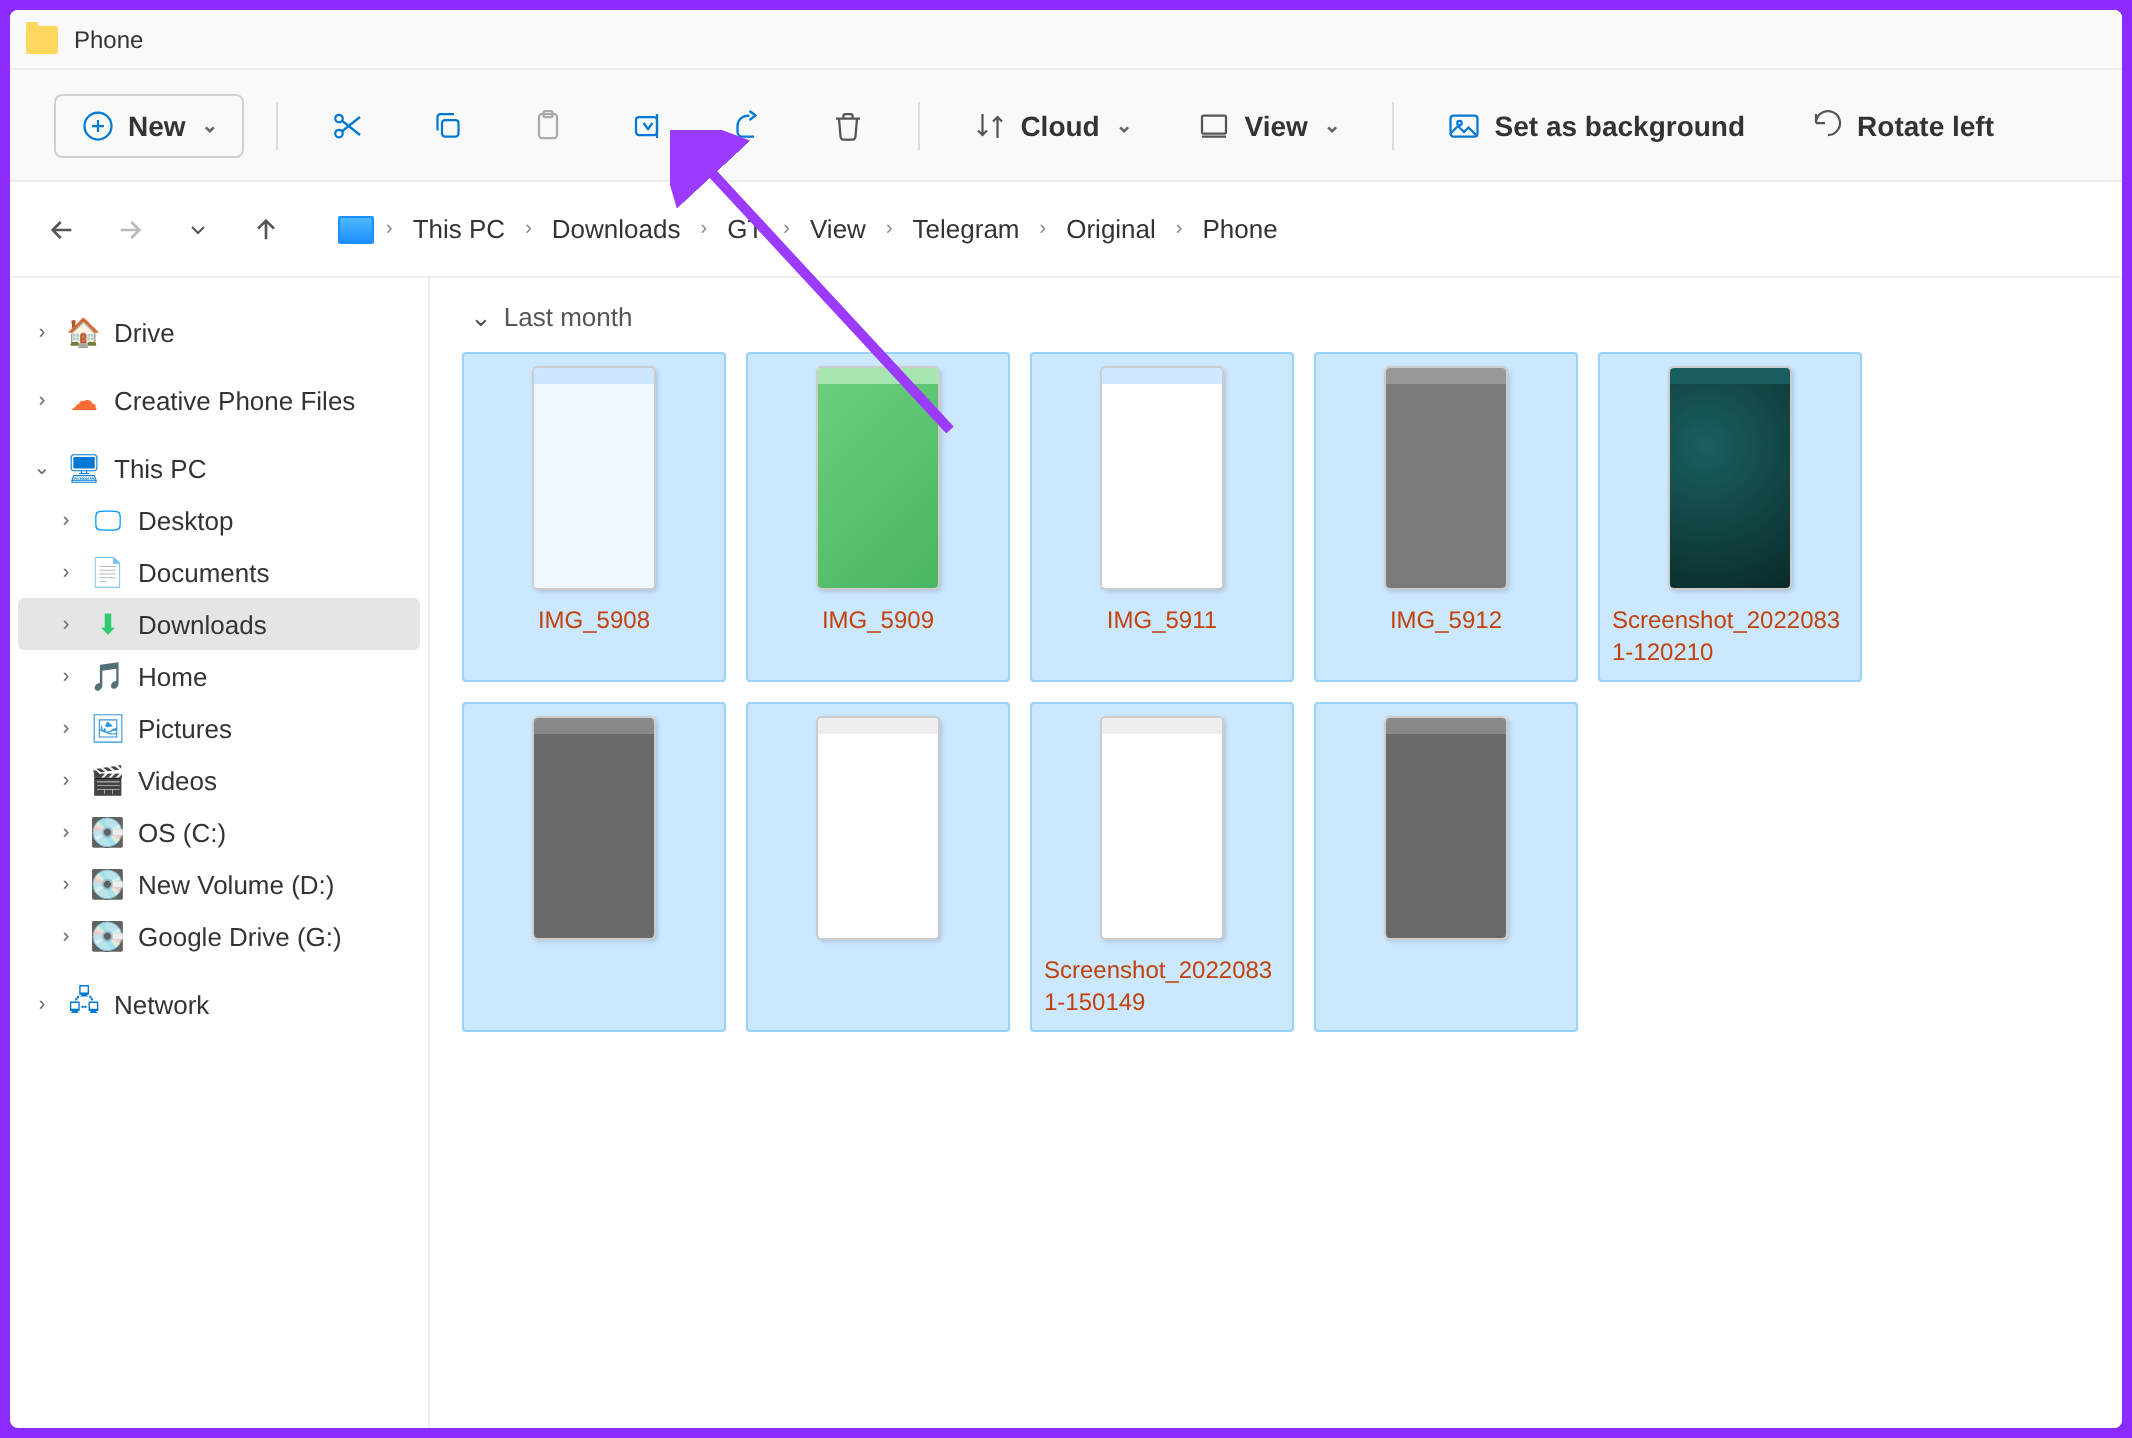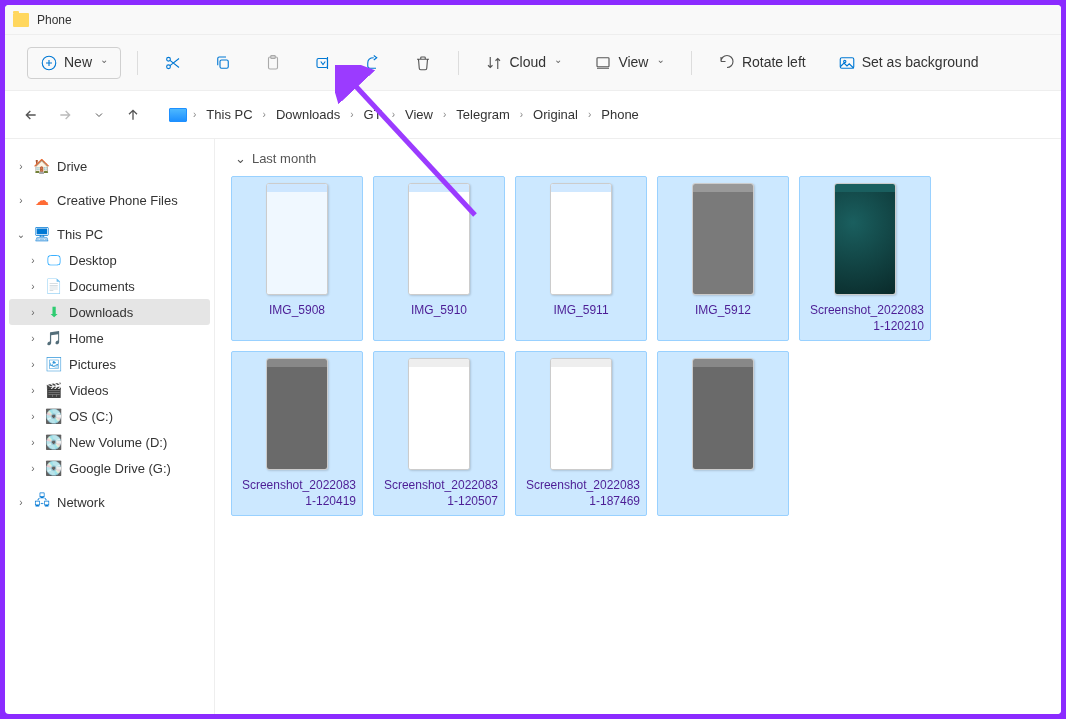--- a/index.html
+++ b/index.html
@@ -7,21 +7,21 @@
 .window { background: #fff; width: 100%; height: 100%; display: flex; flex-direction: column; border-radius: 4px; overflow: hidden; }
 
 
 .titlebar { background: #f9f9f9; height: 30px; display: flex; align-items: center; padding: 0 8px; gap: 8px; border-bottom: 1px solid #eee; }
 .folder-icon-sm { width: 16px; height: 14px; background: #ffd75e; border-radius: 1px; position: relative; }
 .folder-icon-sm::before { content: ""; position: absolute; top: -2px; left: 0; width: 6px; height: 2px; background: #ffd75e; border-radius: 1px 1px 0 0; }
 .title-text { font-size: 12px; color: #333; }
 
 
 .toolbar { background: #f9f9f9; height: 56px; display: flex; align-items: center; padding: 0 22px; gap: 12px; border-bottom: 1px solid #eee; }
-.toolbar-btn { display: flex; gap: 6px; padding: 6px 10px; border: none; background: transparent; font-size: 14px; color: #333; cursor: pointer; border-radius: 4px; }
+.toolbar-btn { display: flex; align-items: center; gap: 6px; padding: 6px 10px; border: none; background: transparent; font-size: 14px; color: #333; cursor: pointer; border-radius: 4px; font-weight: bold; }
 .new-btn { border: 1px solid #d0d0d0; border-radius: 4px; padding: 6px 12px; }
 .toolbar-divider { width: 1px; height: 24px; background: #ddd; margin: 0 4px; }
 .toolbar-icon { width: 18px; height: 18px; display: flex; align-items: center; justify-content: center; color: #0078d4; }
 .toolbar-icon svg { width: 18px; height: 18px; }
 .chev { font-size: 10px; color: #666; margin-left: 2px; }
 
 
 .navrow { height: 48px; display: flex; align-items: center; padding: 0 16px; gap: 14px; border-bottom: 1px solid #eee; }
 .nav-arrow { width: 20px; height: 20px; display: flex; align-items: center; justify-content: center; color: #555; cursor: pointer; }
 .nav-arrow.disabled { color: #bbb; }
@@ -41,21 +41,21 @@
 .spacer-sm { height: 8px; }
 
 
 .content { flex: 1; padding: 12px 16px; overflow-y: auto; background: #fff; }
 .group-header { display: flex; align-items: center; gap: 6px; font-size: 13px; color: #555; margin-bottom: 10px; margin-left: 4px; }
 .grid { display: flex; flex-wrap: wrap; gap: 10px; }
 .file-item { width: 132px; padding: 6px; background: #cce8ff; border: 1px solid #99d1ff; border-radius: 2px; display: flex; flex-direction: column; align-items: center; cursor: pointer; }
 .thumb { width: 62px; height: 112px; background: #fff; border: 1px solid #ccc; border-radius: 3px; box-shadow: 1px 1px 2px rgba(0,0,0,0.15); display: flex; flex-direction: column; overflow: hidden; }
 .thumb .th-bar { height: 8px; background: #d0e8ff; }
 .thumb .th-body { flex: 1; }
-.file-label { font-size: 12px; color: #4c1d95; text-align: right; margin-top: 8px; line-height: 1.3; word-break: break-word; max-height: 32px; overflow: hidden; }
+.file-label { font-size: 12px; color: #c2410c; text-align: left; margin-top: 8px; line-height: 1.3; word-break: break-word; max-height: 32px; overflow: hidden; }
 
 
 .annotation-arrow { position: absolute; pointer-events: none; }
 
 
 .i-home { color: #ff9f43; }
 .i-cloud { color: #ff6b35; }
 .i-pc { color: #0078d4; }
 .i-desktop { color: #0099ff; }
 .i-doc { color: #666; }
@@ -153,36 +153,36 @@
             <rect x="4" y="5" width="16" height="12" rx="1"></rect>
             <path d="M4 19h16"></path>
           </svg>
       </span>
       <span>View</span>
       <span class="chev">⌄</span>
     </button>
     <div class="toolbar-divider"></div>
 
     <button class="toolbar-btn">
-      <span class="toolbar-icon" style="color:#555">
-        <svg viewBox="0 0 24 24" fill="none" stroke="currentColor" stroke-width="1.5">
-            <path d="M4 10a8 8 0 118 8M4 10V4M4 10h6"></path>
-          </svg>
-      </span>
-      <span>Rotate left</span>
-    </button>
-    <button class="toolbar-btn">
       <span class="toolbar-icon">
         <svg viewBox="0 0 24 24" fill="none" stroke="currentColor" stroke-width="1.5">
             <rect x="3" y="5" width="18" height="14" rx="2"></rect>
             <circle cx="9" cy="10" r="1.5"></circle>
             <path d="M3 17l5-5 4 4 3-3 6 6"></path>
           </svg>
       </span>
       <span>Set as background</span>
+    </button>
+    <button class="toolbar-btn">
+      <span class="toolbar-icon" style="color:#555">
+        <svg viewBox="0 0 24 24" fill="none" stroke="currentColor" stroke-width="1.5">
+            <path d="M4 10a8 8 0 118 8M4 10V4M4 10h6"></path>
+          </svg>
+      </span>
+      <span>Rotate left</span>
     </button>
   </div>
 
   <div class="navrow">
     <span class="nav-arrow">
       <svg width="16" height="16" viewBox="0 0 24 24" fill="none" stroke="currentColor" stroke-width="2">
           <path d="M19 12H5M11 6l-6 6 6 6"></path>
         </svg>
     </span>
     <span class="nav-arrow disabled">
@@ -301,30 +301,30 @@
       <div class="grid" id="file-grid">
           <div class="file-item">
             <div class="thumb">
               <div class="th-bar" style="background: rgb(205, 230, 255);"></div>
               <div class="th-body" style="background: rgb(240, 248, 255);"></div>
             </div>
             <div class="file-label">IMG_5908</div>
           </div>
           <div class="file-item">
             <div class="thumb">
+              <div class="th-bar" style="background: rgb(168, 230, 176);"></div>
+              <div class="th-body" style="background: linear-gradient(135deg, rgb(107, 207, 127), rgb(74, 181, 99));"></div>
+            </div>
+            <div class="file-label">IMG_5909</div>
+          </div>
+          <div class="file-item">
+            <div class="thumb">
               <div class="th-bar" style="background: rgb(208, 232, 255);"></div>
               <div class="th-body" style="background: rgb(255, 255, 255);"></div>
             </div>
-            <div class="file-label">IMG_5910</div>
-          </div>
-          <div class="file-item">
-            <div class="thumb">
-              <div class="th-bar" style="background: rgb(208, 232, 255);"></div>
-              <div class="th-body" style="background: rgb(255, 255, 255);"></div>
-            </div>
             <div class="file-label">IMG_5911</div>
           </div>
           <div class="file-item">
             <div class="thumb">
               <div class="th-bar" style="background: rgb(153, 153, 153);"></div>
               <div class="th-body" style="background: rgb(122, 122, 122);"></div>
             </div>
             <div class="file-label">IMG_5912</div>
           </div>
           <div class="file-item">
@@ -332,35 +332,33 @@
               <div class="th-bar" style="background: rgb(26, 95, 95);"></div>
               <div class="th-body" style="background: radial-gradient(circle at 30% 30%, rgb(26, 95, 95), rgb(10, 42, 42));"></div>
             </div>
             <div class="file-label">Screenshot_20220831-120210</div>
           </div>
           <div class="file-item">
             <div class="thumb">
               <div class="th-bar" style="background: rgb(136, 136, 136);"></div>
               <div class="th-body" style="background: rgb(106, 106, 106);"></div>
             </div>
-            <div class="file-label">Screenshot_20220831-120419</div>
           </div>
           <div class="file-item">
             <div class="thumb">
               <div class="th-bar" style="background: rgb(238, 238, 238);"></div>
               <div class="th-body" style="background: rgb(255, 255, 255);"></div>
             </div>
-            <div class="file-label">Screenshot_20220831-120507</div>
           </div>
           <div class="file-item">
             <div class="thumb">
               <div class="th-bar" style="background: rgb(238, 238, 238);"></div>
               <div class="th-body" style="background: rgb(255, 255, 255);"></div>
             </div>
-            <div class="file-label">Screenshot_20220831-187469</div>
+            <div class="file-label">Screenshot_20220831-150149</div>
           </div>
           <div class="file-item">
             <div class="thumb">
               <div class="th-bar" style="background: rgb(136, 136, 136);"></div>
               <div class="th-body" style="background: rgb(106, 106, 106);"></div>
             </div>
           </div>
         </div>
     </div>
   </div>

